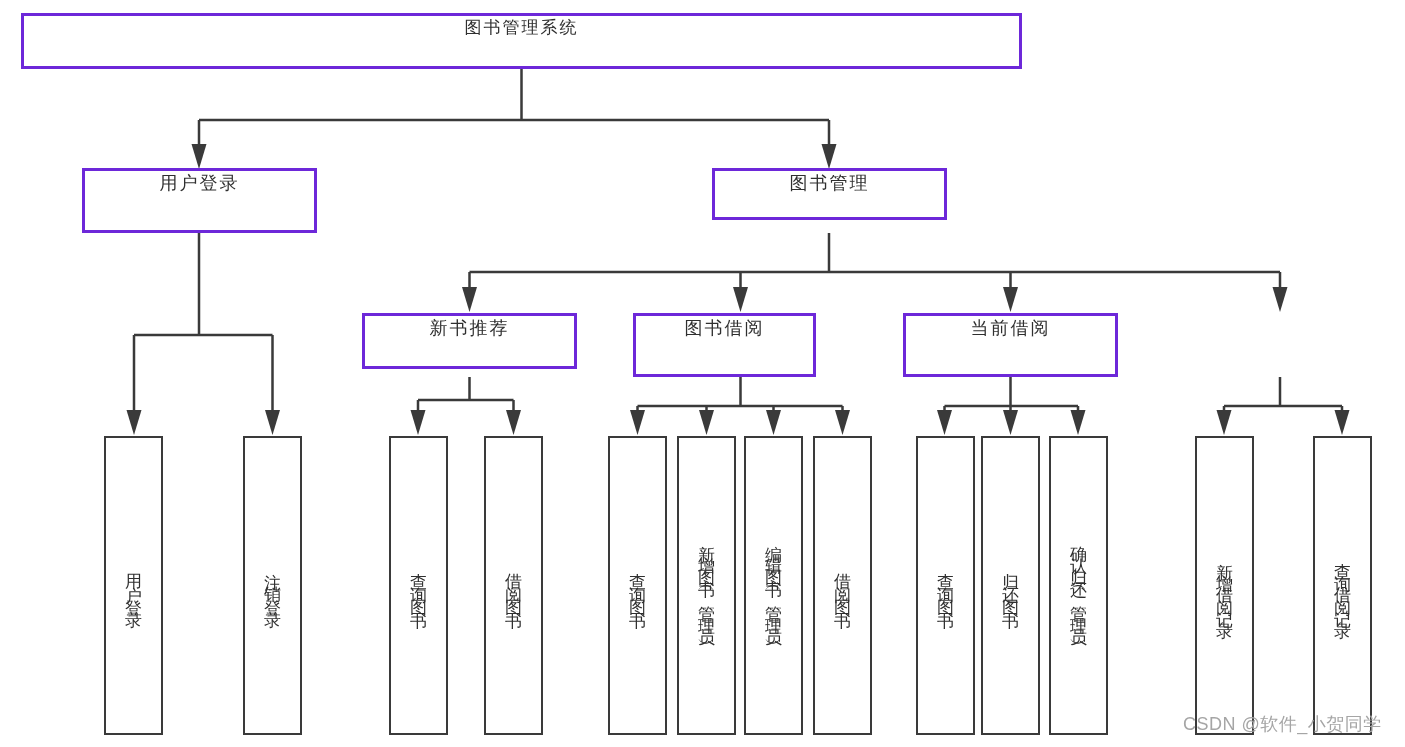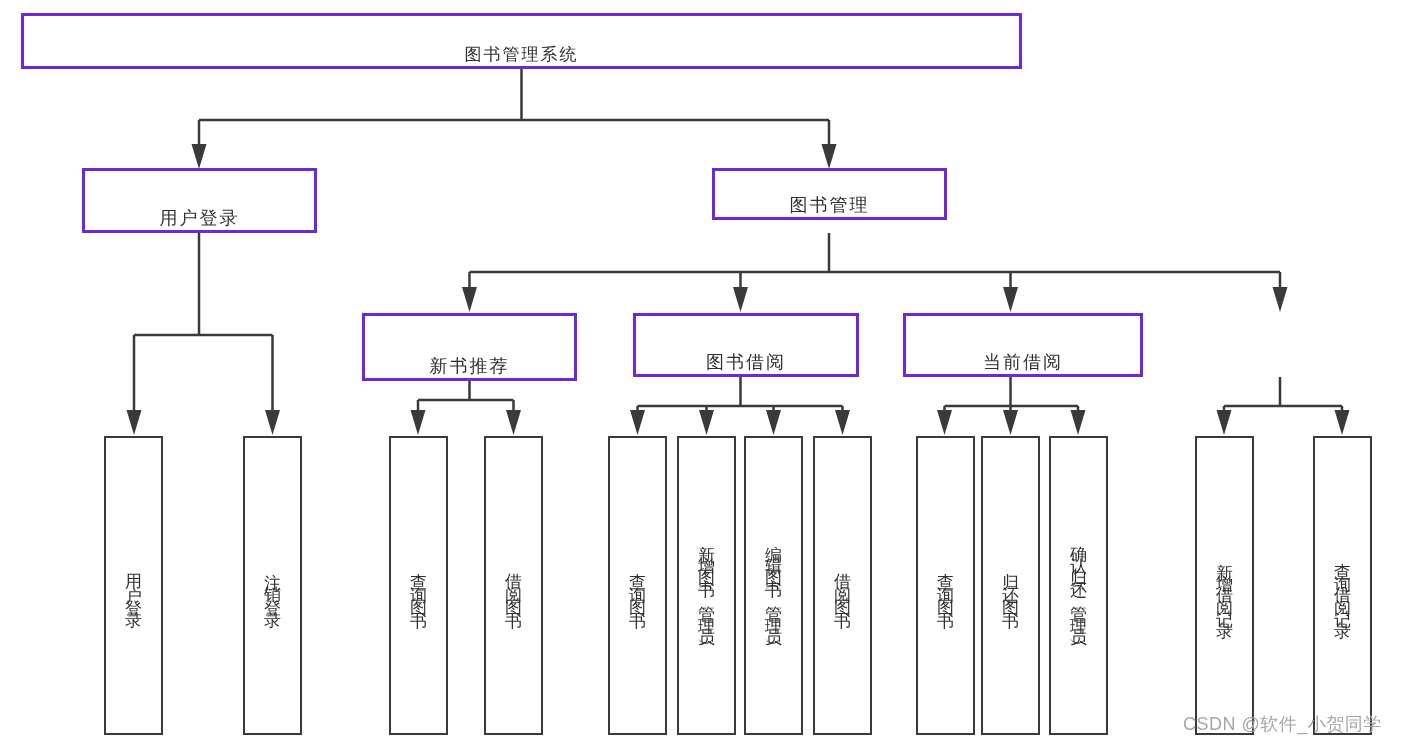--- a/index.html
+++ b/index.html
@@ -3,21 +3,21 @@
 <meta charset="utf-8">
 <style>
   html,body{margin:0;padding:0;background:#ffffff;}
   #canvas{
     position:relative;width:1405px;height:747px;background:#ffffff;overflow:hidden;
     font-family:"Liberation Sans","DejaVu Sans",sans-serif;color:#2f2f2f;
   }
   #wires{position:absolute;left:0;top:0;width:1405px;height:747px;}
   .hbox{
     position:absolute;box-sizing:border-box;border:3px solid #6d28d9;background:#ffffff;
-    display:flex;align-items:flex-end;justify-content:center;
+    display:flex;align-items:flex-start;justify-content:center;
     font-size:18px;letter-spacing:2px;white-space:nowrap;
   }
   .root{border-width:3px;font-size:17px;}
   .vbox{
     position:absolute;box-sizing:border-box;border:2.5px solid #3a3a3a;background:#ffffff;
     top:436px;height:299px;width:59px;
     display:flex;align-items:center;justify-content:center;
   }
   .vbox span{
     writing-mode:vertical-rl;text-orientation:mixed;
@@ -79,27 +79,27 @@
     <span>图书管理系统</span>
   </div>
 
   <div class="hbox" style="left:82px;top:168px;width:235px;height:65px;">
     <span>用户登录</span>
   </div>
   <div class="hbox" style="left:712px;top:168px;width:235px;height:52px;">
     <span>图书管理</span>
   </div>
 
-  <div class="hbox" style="left:362px;top:313px;width:215px;height:68px;">
+  <div class="hbox" style="left:362px;top:313px;width:215px;height:56px;">
     <span>新书推荐</span>
   </div>
-  <div class="hbox" style="left:633px;top:313px;width:226px;height:64px;">
+  <div class="hbox" style="left:633px;top:313px;width:183px;height:64px;">
     <span>图书借阅</span>
   </div>
-  <div class="hbox" style="left:903px;top:313px;width:240px;height:64px;">
+  <div class="hbox" style="left:903px;top:313px;width:215px;height:64px;">
     <span>当前借阅</span>
   </div>
 
   <div class="vbox" style="left:104px;">
     <span>用户登录</span>
   </div>
   <div class="vbox" style="left:243px;">
     <span>注销登录</span>
   </div>
   <div class="vbox" style="left:389px;">

